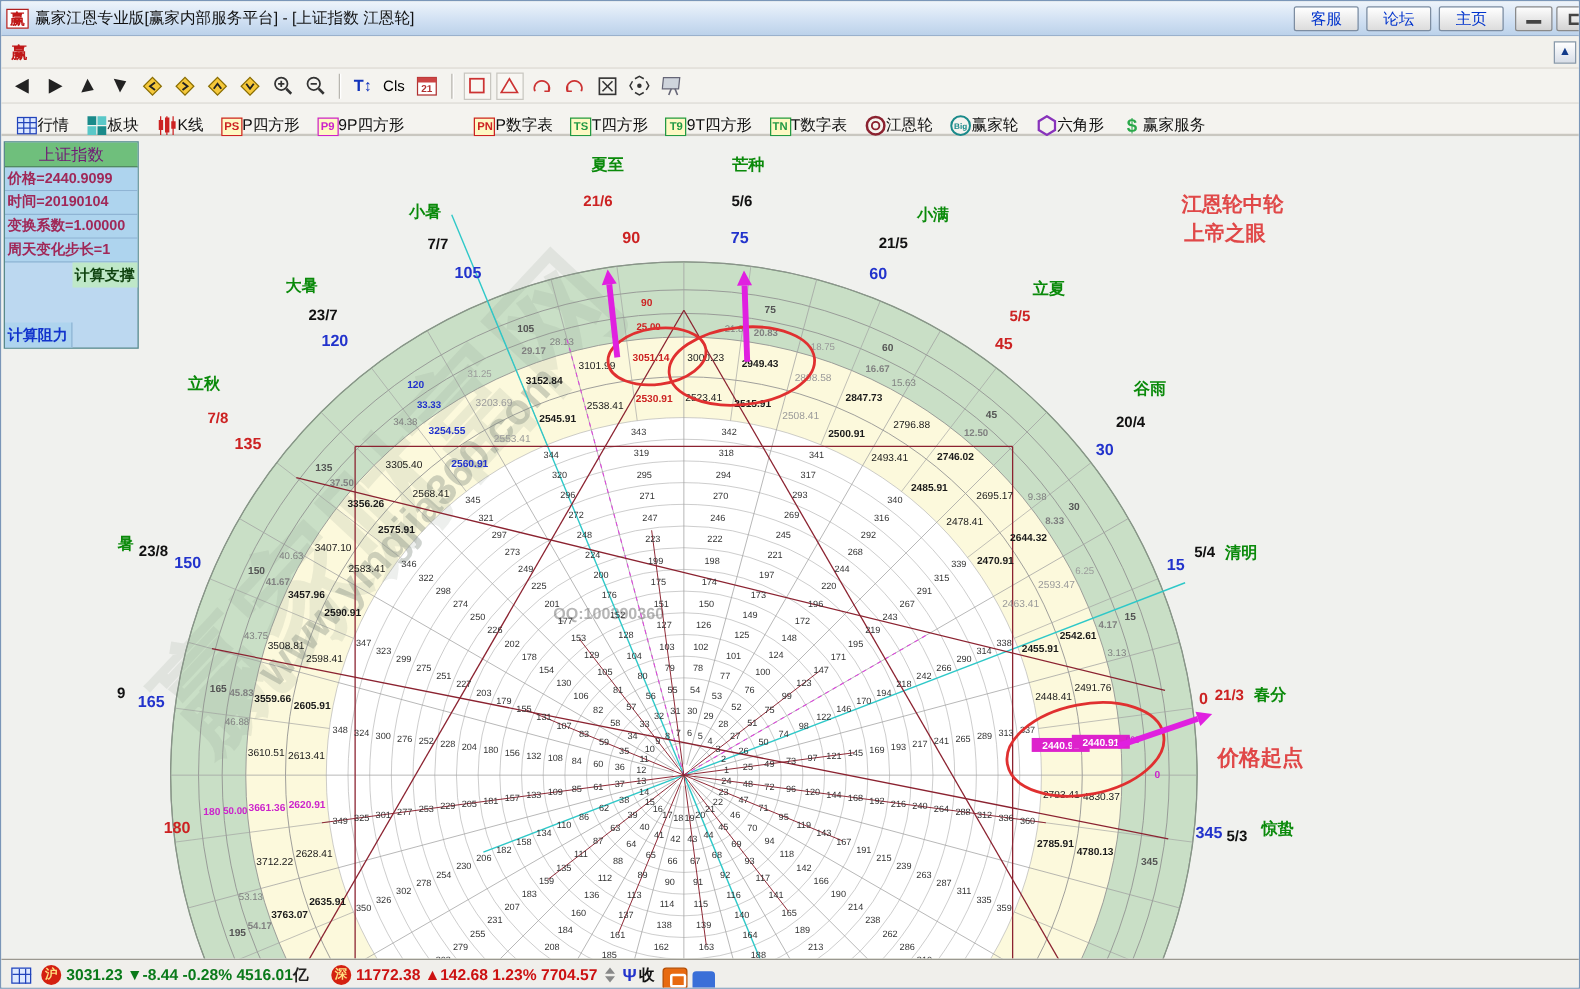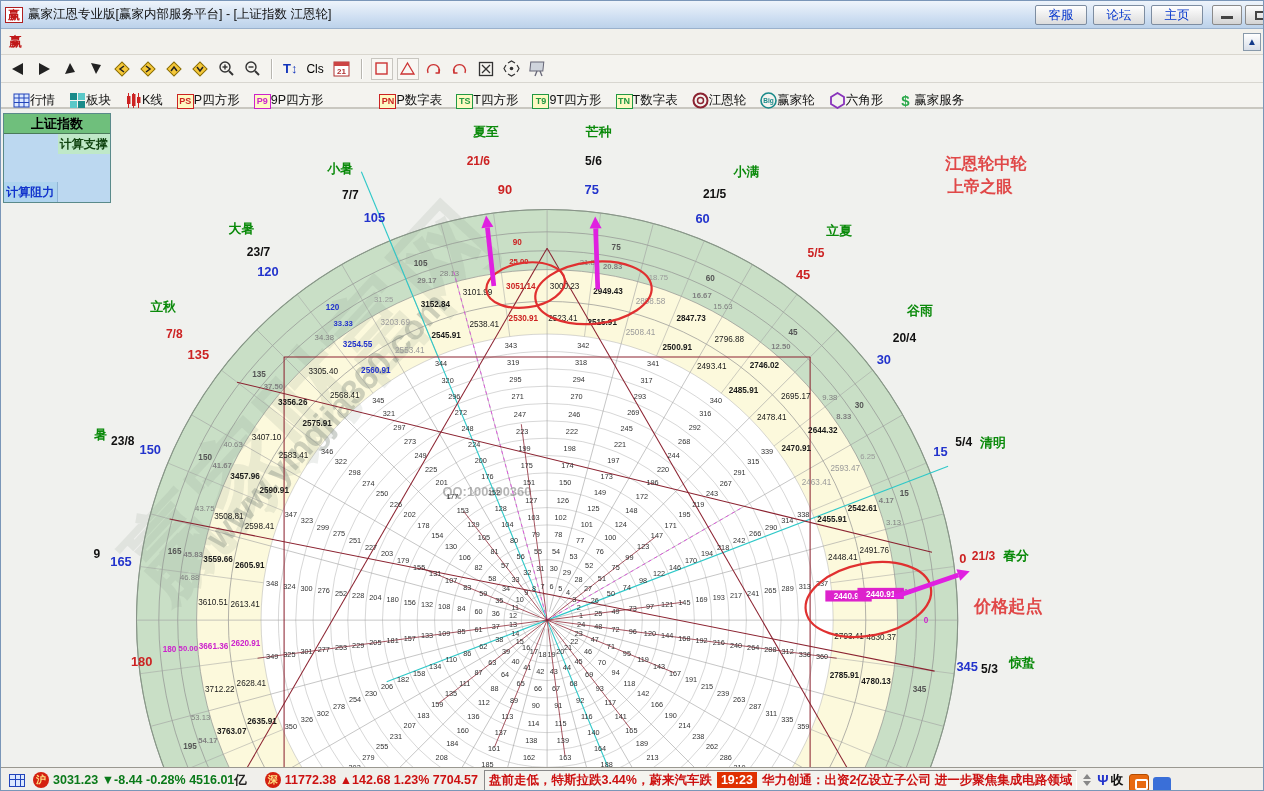--- a/index.html
+++ b/index.html
@@ -44,21 +44,21 @@
   .tb2-item { display:flex; align-items:flex-end; gap:0; padding:12px 5px 2px 4px; }
   .tb2-item .lbl { font-size:12.5px; color:#111; white-space:nowrap; }
   .lbox { width:17px; height:15px; border:1px solid; font-size:9px; font-weight:bold; text-align:center; line-height:13px; background:#fef9c3; }
 
   
   .chart { position:absolute; left:0; top:108px; width:1264px; height:658px; background:#f0f1ee; overflow:hidden; }
   .chart svg { position:absolute; left:0; top:0; }
 
   
   .panel { position:absolute; left:2px; top:4px; width:108px; border:1px solid #5a8a8a; background:#bcd8f0; z-index:5; }
-  .panel .hdr { background:#6fbf7c; color:#000000; font-weight:bold; text-align:center; font-size:13px;
+  .panel .hdr { background:#6fbf7c; color:#701a75; font-weight:normal; text-align:center; font-size:13px;
     height:20px; line-height:20px; border-bottom:1px solid #4a7a5a; }
   .panel .row { background:#aed4ee; color:#a02858; font-weight:bold; font-size:11.5px; height:19px; line-height:19px;
     padding-left:2px; border-bottom:1px solid #8fb4d4; white-space:nowrap; overflow:hidden; }
   .panel .btns { display:flex; }
   .panel .btns .b1 { flex:1; background:#aed4ee; color:#1133cc; font-weight:bold; font-size:12px; text-align:center;
     height:20px; line-height:20px; border-right:1px solid #8fb4d4;margin-top:48px; }
   .panel .btns .b2 { flex:1; background:#bfe8c8; color:#114411; font-weight:bold; font-size:12px; text-align:center;
     height:20px; line-height:20px; }
 
   
@@ -951,20 +951,26 @@
       <line x1="591" y1="318" x2="588.4938101793467" y2="246.9912884148235" stroke="#e020e0" stroke-width="5.5"></line>
       <polygon points="588 233 595.4894543867584 246.74438332515012 581.498165971935 247.23819350449685" fill="#e020e0"></polygon>
       <line x1="936" y1="676" x2="1010.7488573655005" y2="650.517434989034" stroke="#e020e0" stroke-width="5.5"></line>
       <polygon points="1024 646 1013.0075748600175 657.1430063062837 1008.4901398709835 643.8918636717842" fill="#e020e0"></polygon>
       <text x="1043" y="178" font-size="19" fill="#e04848" text-anchor="middle" font-weight="bold">江恩轮中轮</text>
       <text x="1036" y="205" font-size="19" fill="#e04848" text-anchor="middle" font-weight="bold">上帝之眼</text>
       <text x="1069" y="694" font-size="20" fill="#e04848" text-anchor="middle" font-weight="bold">价格起点</text>
     </svg>
   <div class="panel">
     <div class="hdr">上证指数</div>
+    <div id="panel-rows">
+        <div class="row">价格=2440.9099</div>
+        <div class="row">时间=20190104</div>
+        <div class="row">变换系数=1.00000</div>
+        <div class="row">周天变化步长=1</div>
+      </div>
     <div class="btns">
       <div class="b1">计算阻力</div>
       <div class="b2">计算支撑</div>
     </div>
   </div>
 </div>
 
 <div class="statusbar">
   <span class="st-grid"></span>
   <span class="st-circ">沪</span>
@@ -972,25 +978,20 @@
   <span class="green">▼-8.44</span>&nbsp;
   <span class="green">-0.28%</span>&nbsp;
   <span class="green">4516.01</span>
   <span class="dark">亿</span>
   <span style="width:14px"></span>
   <span class="st-circ">深</span>
   <span class="red">11772.38</span>&nbsp;
   <span class="red">▲142.68</span>&nbsp;
   <span class="red">1.23%</span>&nbsp;
   <span class="red">7704.57</span>
-  <div class="ticker">
-    <span class="t1">盘前走低，特斯拉跌3.44%，蔚来汽车跌</span>
-    <span class="timebadge">19:23</span>
-    <span class="t1">华力创通：出资2亿设立子公司 进一步聚焦集成电路领域</span>
-  </div>
   <div class="st-right">
     <span class="spin">
         <i class="up"></i>
         <i class="dn"></i>
       </span>
     <span class="antenna">Ψ</span>
     <span class="recv">收</span>
     <span class="appic1"></span>
     <span class="appic2"></span>
   </div>

